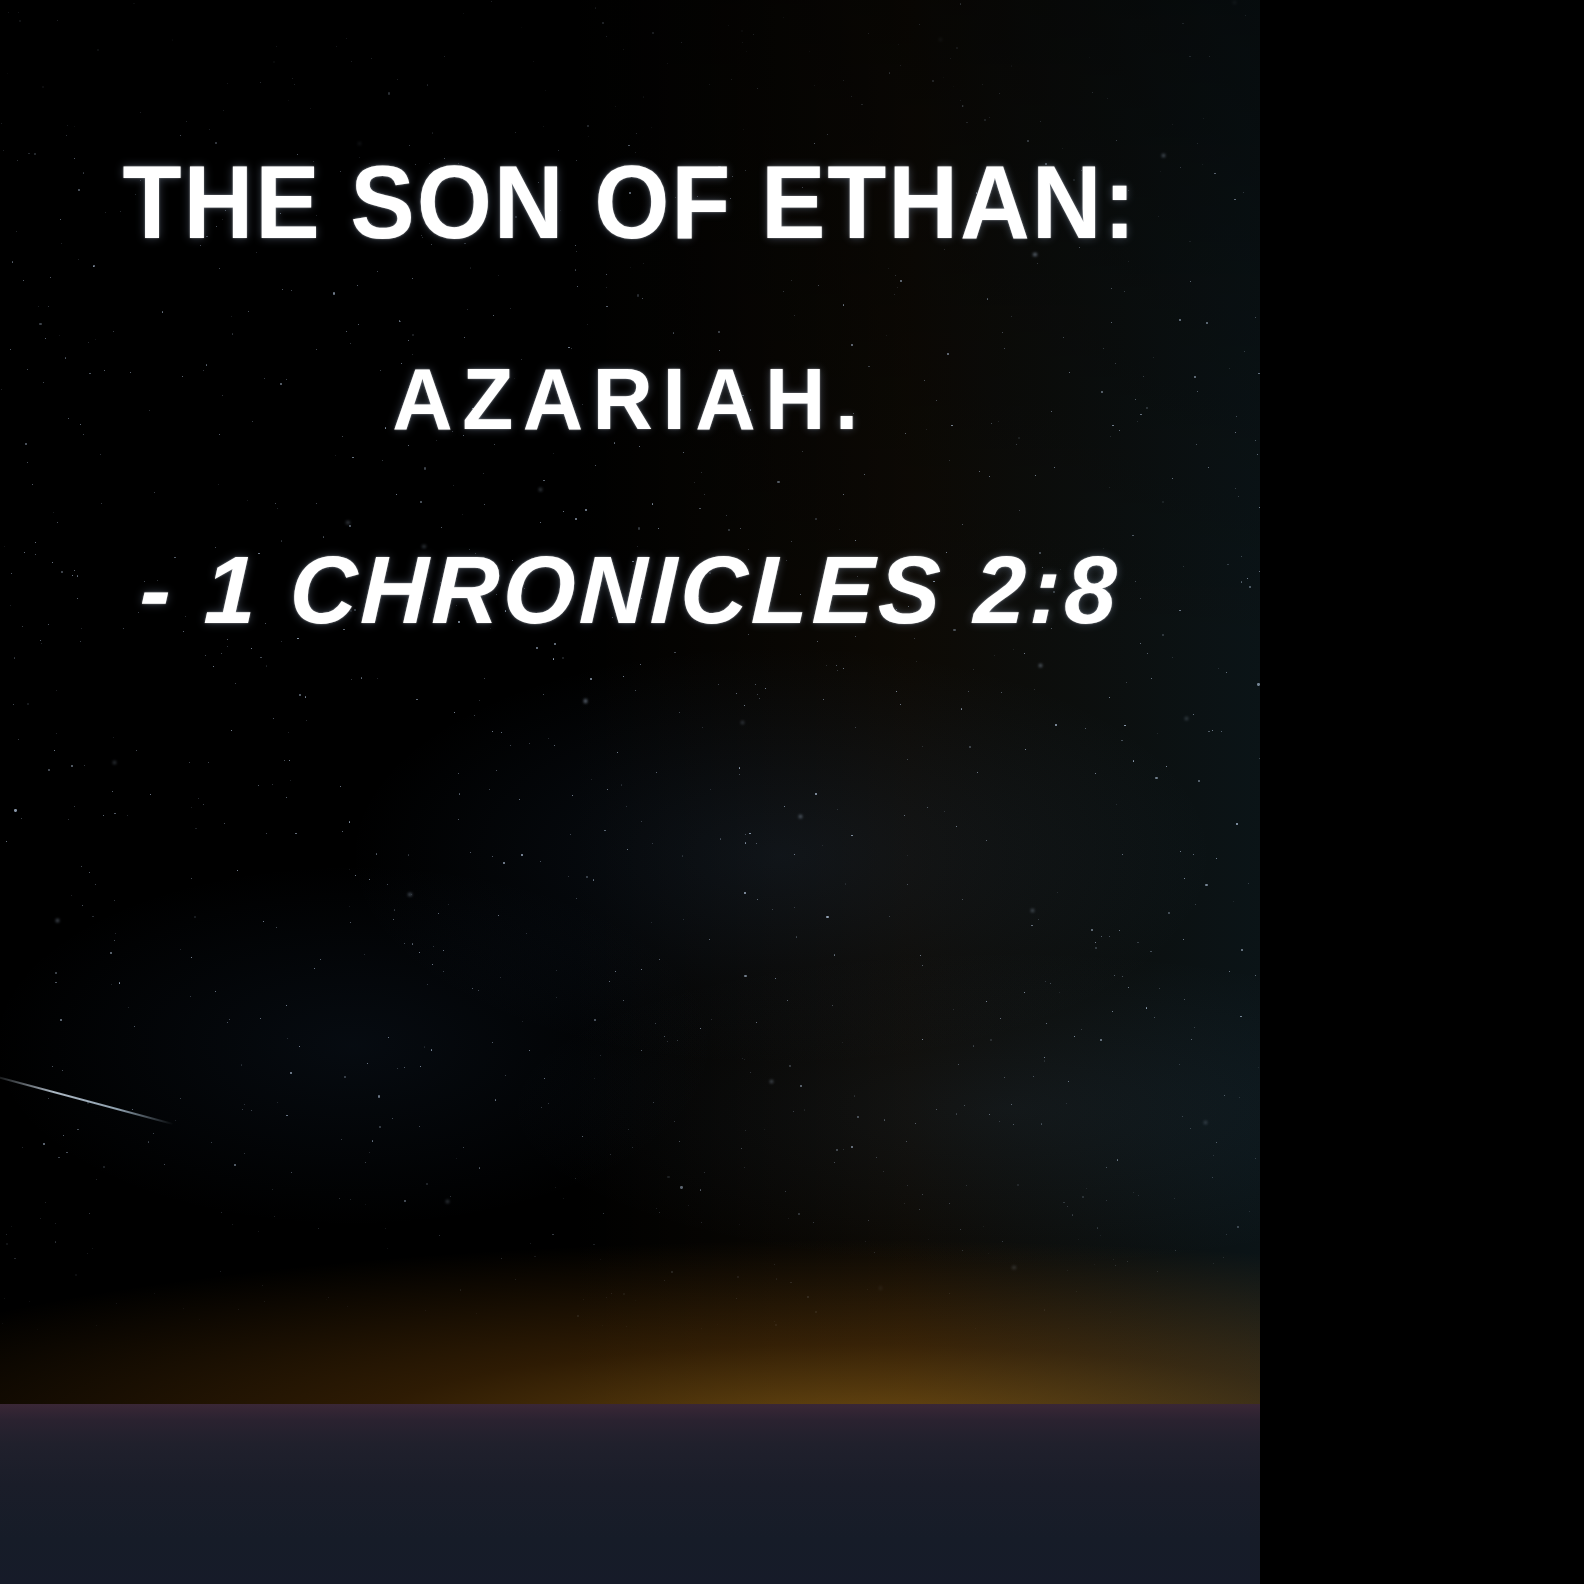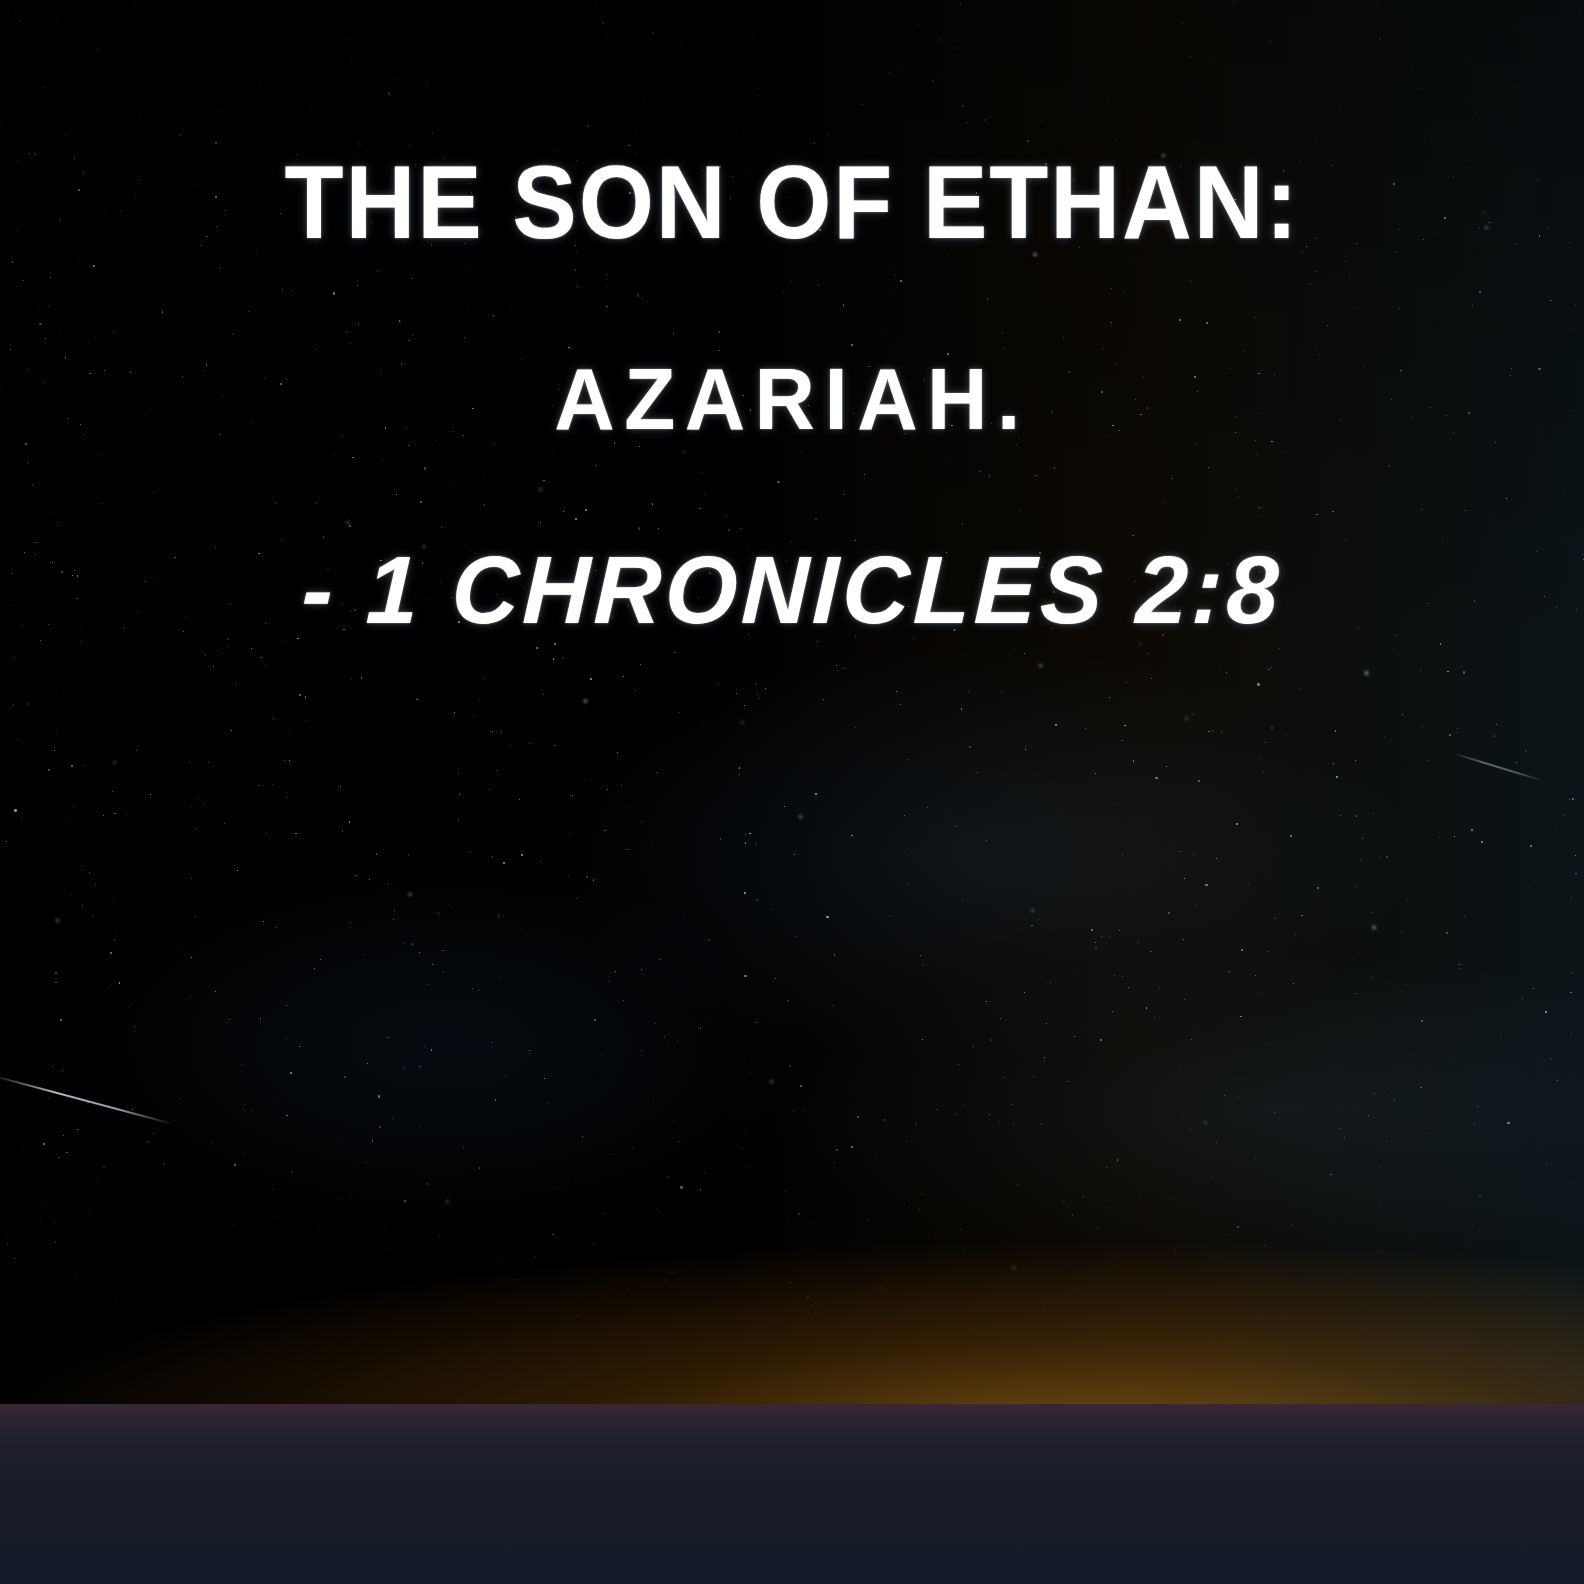--- a/index.html
+++ b/index.html
@@ -3,21 +3,21 @@
 <meta charset="utf-8">
 <style>
   html, body {
     margin: 0;
     padding: 0;
     background: #000;
   }
 
   #scene {
     position: relative;
-    width: 1584px;
+    width: 1260px;
     height: 1584px;
     overflow: hidden;
     font-family: "Liberation Sans", sans-serif;
     user-select: none;
   }
 
   
 
   .layer {
     position: absolute;

